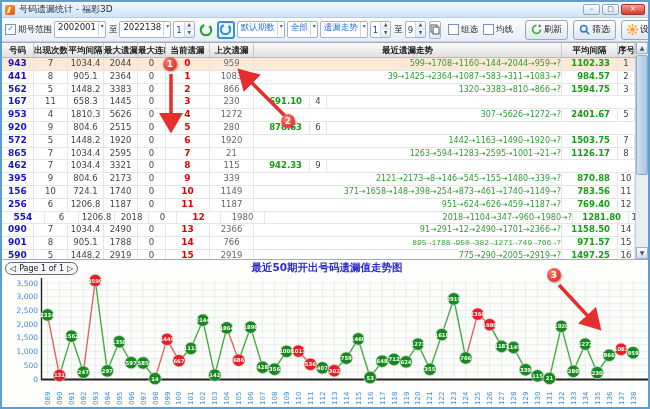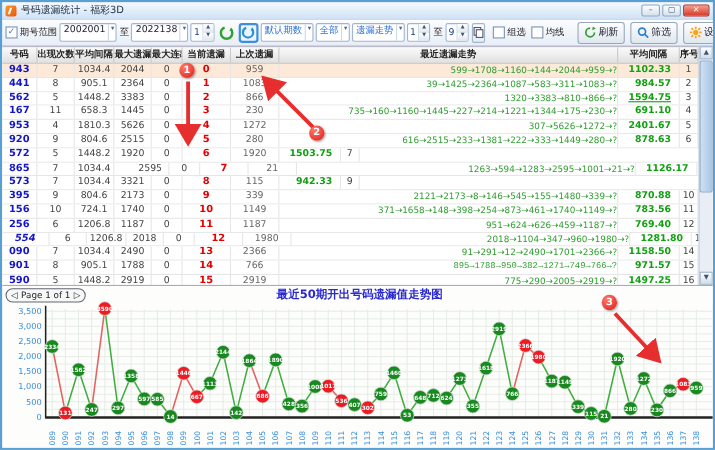--- a/index.html
+++ b/index.html
@@ -217,32 +217,31 @@
         </div>
         <div class="trow">
           <div class="td num" style="width: 32px;">562</div>
           <div class="td" style="width: 34px;">5</div>
           <div class="td" style="width: 36px;">1448.2</div>
           <div class="td" style="width: 34px;">3383</div>
           <div class="td" style="width: 28px;">0</div>
           <div class="td cur" style="width: 44px;">2</div>
           <div class="td last" style="width: 44px;">866</div>
           <div class="td trend" style="width: 308px;">1320→3383→810→866→?</div>
-          <div class="td avg" style="width: 56px; text-decoration: underline;">1594.75</div>
+          <div class="td avg" style="width: 56px;">1594.75</div>
           <div class="td" style="width: 17px;">3</div>
         </div>
         <div class="trow">
           <div class="td num" style="width: 32px;">167</div>
           <div class="td" style="width: 34px;">11</div>
           <div class="td" style="width: 36px;">658.3</div>
           <div class="td" style="width: 34px;">1445</div>
           <div class="td" style="width: 28px;">0</div>
           <div class="td cur" style="width: 44px;">3</div>
           <div class="td last" style="width: 44px;">230</div>
-          <div class="td trend" style="width: 308px;">735→160→1160→1445→227→214→1221→1344→175→230→?</div>
           <div class="td avg" style="width: 56px;">691.10</div>
           <div class="td" style="width: 17px;">4</div>
         </div>
         <div class="trow">
           <div class="td num" style="width: 32px;">953</div>
           <div class="td" style="width: 34px;">4</div>
           <div class="td" style="width: 36px;">1810.3</div>
           <div class="td" style="width: 34px;">5626</div>
           <div class="td" style="width: 28px;">0</div>
           <div class="td cur" style="width: 44px;">4</div>
@@ -252,49 +251,49 @@
           <div class="td" style="width: 17px;">5</div>
         </div>
         <div class="trow">
           <div class="td num" style="width: 32px;">920</div>
           <div class="td" style="width: 34px;">9</div>
           <div class="td" style="width: 36px;">804.6</div>
           <div class="td" style="width: 34px;">2515</div>
           <div class="td" style="width: 28px;">0</div>
           <div class="td cur" style="width: 44px;">5</div>
           <div class="td last" style="width: 44px;">280</div>
-          <div class="td trend" style="width: 308px;">616→2515→233→1381→222→333→1449→280→?</div>
           <div class="td avg" style="width: 56px;">878.63</div>
           <div class="td" style="width: 17px;">6</div>
         </div>
         <div class="trow">
           <div class="td num" style="width: 32px;">572</div>
           <div class="td" style="width: 34px;">5</div>
           <div class="td" style="width: 36px;">1448.2</div>
           <div class="td" style="width: 34px;">1920</div>
           <div class="td" style="width: 28px;">0</div>
           <div class="td cur" style="width: 44px;">6</div>
           <div class="td last" style="width: 44px;">1920</div>
+          <div class="td trend" style="width: 308px;">1442→1163→1490→1920→?</div>
           <div class="td avg" style="width: 56px;">1503.75</div>
           <div class="td" style="width: 17px;">7</div>
         </div>
         <div class="trow">
           <div class="td num" style="width: 32px;">865</div>
           <div class="td" style="width: 34px;">7</div>
           <div class="td" style="width: 36px;">1034.4</div>
-          <div class="td" style="width: 34px; margin-left: 16px;">2595</div>
+          <div class="td" style="width: 34px;">2595</div>
           <div class="td" style="width: 28px;">0</div>
           <div class="td cur" style="width: 44px;">7</div>
           <div class="td last" style="width: 44px;">21</div>
           <div class="td trend" style="width: 308px;">1263→594→1283→2595→1001→21→?</div>
           <div class="td avg" style="width: 56px;">1126.17</div>
           <div class="td" style="width: 17px;">8</div>
         </div>
         <div class="trow">
-          <div class="td num" style="width: 32px;">573</div>
+          <div class="td num" style="width: 32px;">462</div>
           <div class="td" style="width: 34px;">7</div>
           <div class="td" style="width: 36px;">1034.4</div>
           <div class="td" style="width: 34px;">3321</div>
           <div class="td" style="width: 28px;">0</div>
           <div class="td cur" style="width: 44px;">8</div>
           <div class="td last" style="width: 44px;">115</div>
           <div class="td avg" style="width: 56px;">942.33</div>
           <div class="td" style="width: 17px;">9</div>
         </div>
         <div class="trow">
@@ -327,21 +326,21 @@
           <div class="td" style="width: 36px;">1206.8</div>
           <div class="td" style="width: 34px;">1187</div>
           <div class="td" style="width: 28px;">0</div>
           <div class="td cur" style="width: 44px;">11</div>
           <div class="td last" style="width: 44px;">1187</div>
           <div class="td trend" style="width: 308px;">951→624→626→459→1187→?</div>
           <div class="td avg" style="width: 56px;">769.40</div>
           <div class="td" style="width: 17px;">12</div>
         </div>
         <div class="trow">
-          <div class="td num" style="width: 43px; font-style: italic;">554</div>
+          <div class="td num" style="width: 43px;">554</div>
           <div class="td" style="width: 34px;">6</div>
           <div class="td" style="width: 36px;">1206.8</div>
           <div class="td" style="width: 34px;">2018</div>
           <div class="td" style="width: 28px;">0</div>
           <div class="td cur" style="width: 44px;">12</div>
           <div class="td last" style="width: 44px;">1980</div>
           <div class="td trend" style="width: 308px;">2018→1104→347→960→1980→?</div>
           <div class="td avg" style="width: 56px;">1281.80</div>
           <div class="td" style="width: 17px;">13</div>
         </div>

